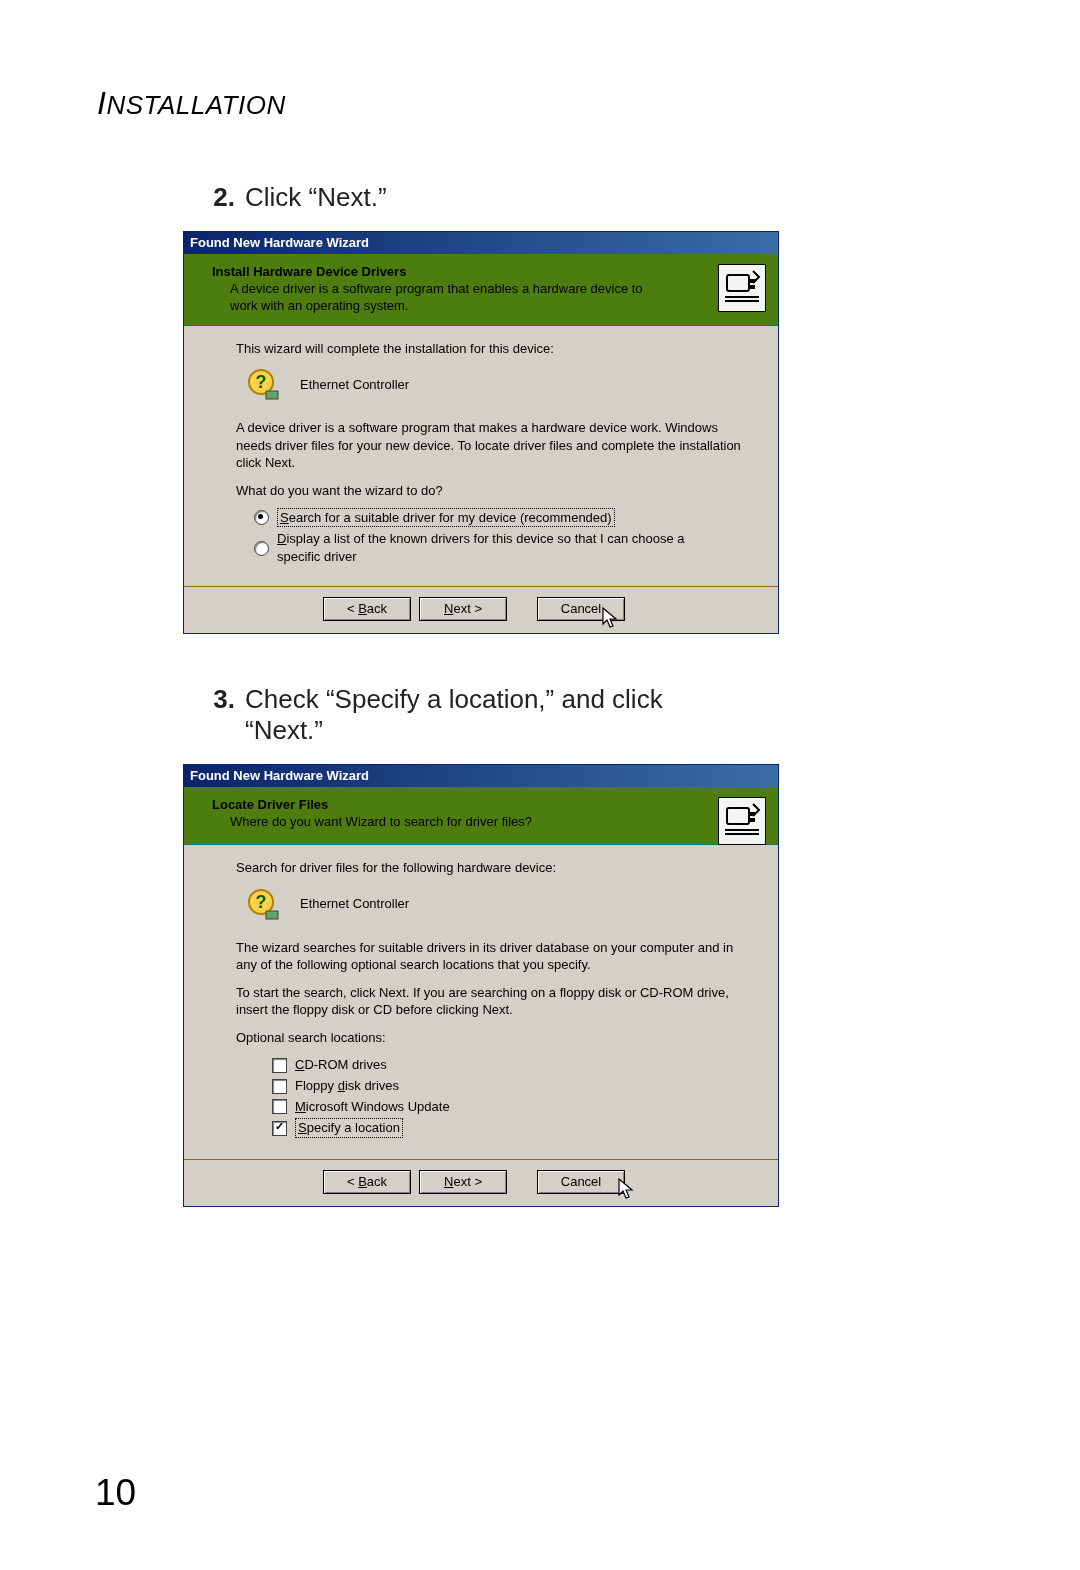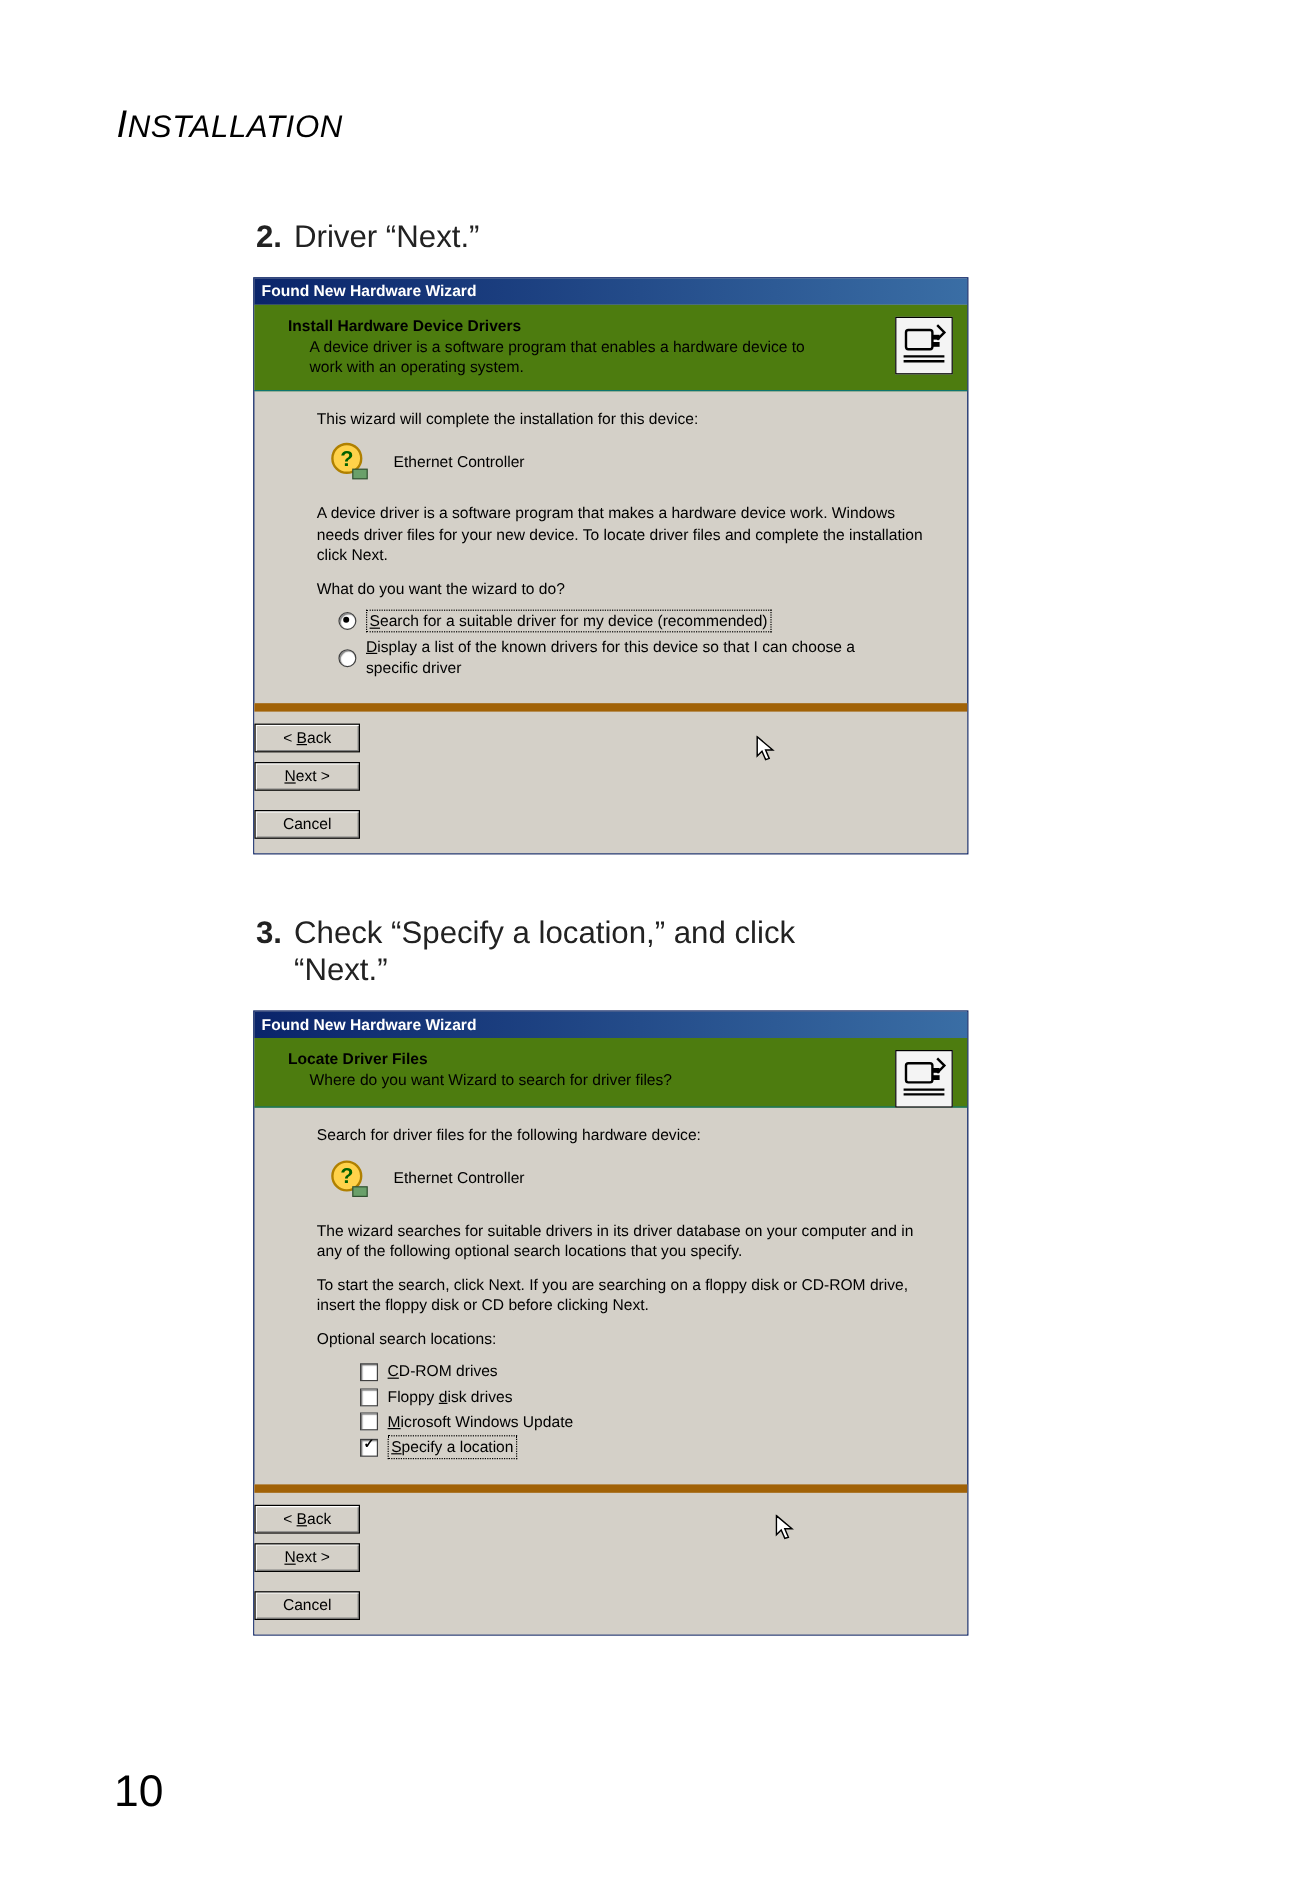--- a/index.html
+++ b/index.html
@@ -39,21 +39,21 @@
   .step-num {
     font-weight: bold;
     width: 40px;
     flex: 0 0 40px;
     text-align: right;
     margin-right: 10px;
   }
   .step-text {}
 
   .dialog-wrap {
-    margin-left: 116px;
+    margin-left: 88px;
     margin-bottom: 50px;
   }
 
   .dialog {
     width: 594px;
     border: 1px solid #0a246a;
     background: #d4d0c8;
     font-family: Tahoma, Arial, sans-serif;
     font-size: 13px;
     color: #000;
@@ -141,28 +141,27 @@
     width: 13px; height: 13px; border: 1px solid #404040; background:#fff;
     box-shadow: inset 1px 1px 1px #808080; flex:0 0 13px; margin-top:1px;
     position: relative; font-size: 11px; line-height: 11px; text-align:center;
   }
   .check.checked::after {
     content: "✓"; position:absolute; left:0; top:-1px; width:13px; font-weight:bold;
   }
   .ul { text-decoration: underline; }
 
   .button-row {
-    border-top: 7px solid #a16207;
+    border-top: 1px solid #a16207;
     background: #d4d0c8;
     padding: 10px 14px 12px 0;
     display: flex;
     justify-content: center;
     gap: 8px;
     position: relative;
-    flex-direction: column;
   }
   .win-btn {
     width: 88px; height: 24px;
     background: #d4d0c8;
     border: 1px solid #000;
     box-shadow: inset 1px 1px 0 #fff, inset -1px -1px 0 #808080;
     font-family: Tahoma, Arial, sans-serif;
     font-size: 13px;
     text-align: center;
     line-height: 22px;
@@ -193,21 +192,21 @@
 <body>
 
 <div class="page">
 
   <div class="section-title">
     <span class="first">I</span><span>NSTALLATION</span>
   </div>
 
   <div class="step">
     <span class="step-num">2.</span>
-    <span class="step-text">Driver “Next.”</span>
+    <span class="step-text">Click “Next.”</span>
   </div>
 
   <div class="dialog-wrap">
     <div class="dialog">
       <div class="titlebar">Found New Hardware Wizard</div>
 
       <div class="header-area">
         <div class="header-title">Install Hardware Device Drivers</div>
         <div class="header-sub">A device driver is a software program that enables a hardware device to work with an operating system.</div>
         <div class="header-icon">

